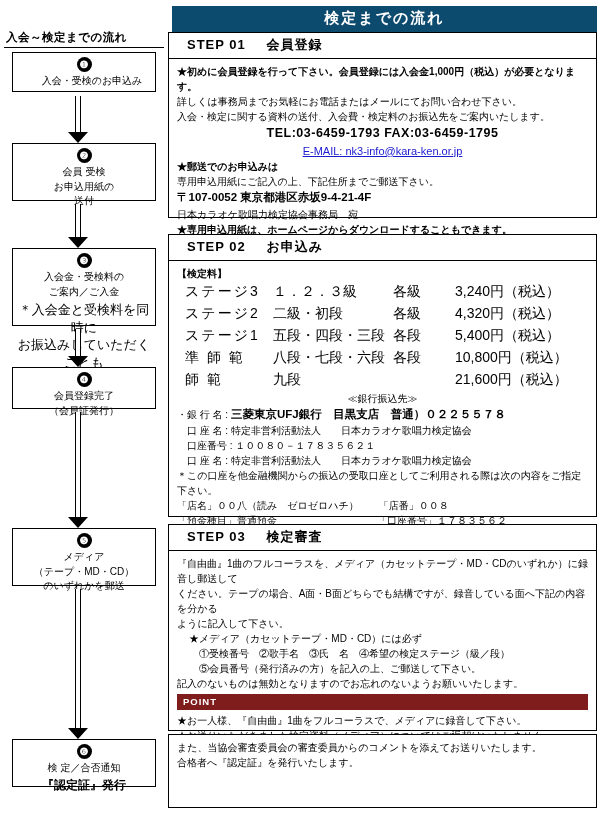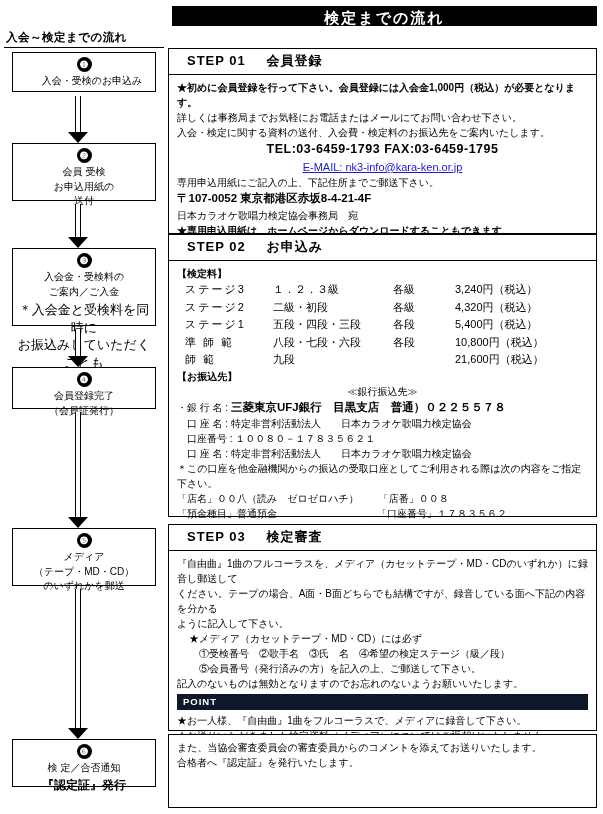--- a/index.html
+++ b/index.html
@@ -20,22 +20,22 @@
     width: 603px;
     height: 814px;
   }
 
   
   .title-bar {
     position: absolute;
     left: 172px;
     top: 6px;
     width: 425px;
-    height: 20px;
-    background: #000000;
+    height: 38px;
+    background: #0c4a6e;
     color: #ffffff;
     text-align: center;
     font-size: 15px;
     font-weight: bold;
     line-height: 24px;
     letter-spacing: 2px;
   }
 
   
   .left-head {
@@ -161,32 +161,32 @@
   }
   .addr-big {
     font-size: 11.5px;
     font-weight: bold;
   }
 
   
   .fee {
     width: 100%;
     border-collapse: collapse;
-    font-size: 11px;
+    font-size: 14px;
   }
   .fee td { padding: 0 0 1px 0; white-space: nowrap; }
   .fee td.c1 { width: 88px; letter-spacing: 2px; padding-left: 8px; }
   .fee td.c2 { width: 120px; }
   .fee td.c3 { width: 62px; }
   .fee td.c4 { text-align: left; }
 
   .bankname { font-size: 11.5px; font-weight: bold; }
 
   .point-bar {
-    background: #0f172a;
+    background: #7f1d1d;
     color: #ffffff;
     font-size: 9.5px;
     font-weight: bold;
     padding: 1px 0 1px 6px;
     margin: 3px 0 3px 0;
     width: 100%;
     box-sizing: border-box;
     letter-spacing: 1px;
   }
   .sub { padding-left: 12px; }
@@ -259,33 +259,34 @@
     <div class="stem" style="height:139px;"></div>
     <div class="head" style="top:139px;"></div>
   </div>
 
   <div class="lbox" style="top:739px;height:48px;">
     <span class="circ">❻</span>
     <span style="white-space:pre-line;">検 定／合否通知</span>
     <span class="big">『認定証』発行</span>
   </div>
 
-  <div class="step" style="top:48px;height:186px;">
+  <div class="step" style="top:32px;height:186px;">
     <div class="step-head">
       <span class="sno">STEP 01</span>
       <span>会員登録</span>
     </div>
     <div class="step-body">
       <p class="b">★初めに会員登録を行って下さい。会員登録には入会金1,000円（税込）が必要となります。</p>
       <p>詳しくは事務局までお気軽にお電話またはメールにてお問い合わせ下さい。</p>
       <p>入会・検定に関する資料の送付、入会費・検定料のお振込先をご案内いたします。</p>
       <p class="tel">TEL:03-6459-1793  FAX:03-6459-1795</p>
       <p class="mail">E-MAIL: nk3-info@kara-ken.or.jp</p>
+      <p class="b">★郵送でのお申込みは</p>
       <p>専用申込用紙にご記入の上、下記住所までご郵送下さい。</p>
-      <p class="addr-big">〒107-0052 東京都港区赤坂8-4-21-4F</p>
+      <p class="addr-big">〒107-0052 東京都港区赤坂9-4-21-4F</p>
       <p>日本カラオケ歌唱力検定協会事務局　宛</p>
       <p class="b">★専用申込用紙は、ホームページからダウンロードすることもできます。</p>
     </div>
   </div>
 
   <div class="step" style="top:234px;height:283px;">
     <div class="step-head">
       <span class="sno">STEP 02</span>
       <span>お申込み</span>
     </div>
@@ -318,21 +319,20 @@
           <td class="c4">10,800円（税込）</td>
         </tr>
         <tr>
           <td class="c1">師 範</td>
           <td class="c2">九段</td>
           <td class="c3"></td>
           <td class="c4">21,600円（税込）</td>
         </tr>
       </tbody>
         </table>
-      <p class="b">【お振込先】</p>
       <p class="ctr">≪銀行振込先≫</p>
       <p>
         <span>・銀 行 名 :</span>
         <span class="bankname">三菱東京UFJ銀行　目黒支店　普通）０２２５５７８</span>
       </p>
       <p>
         <span>　口 座 名 :</span>
         <span>特定非営利活動法人　　日本カラオケ歌唱力検定協会</span>
       </p>
       <p>

